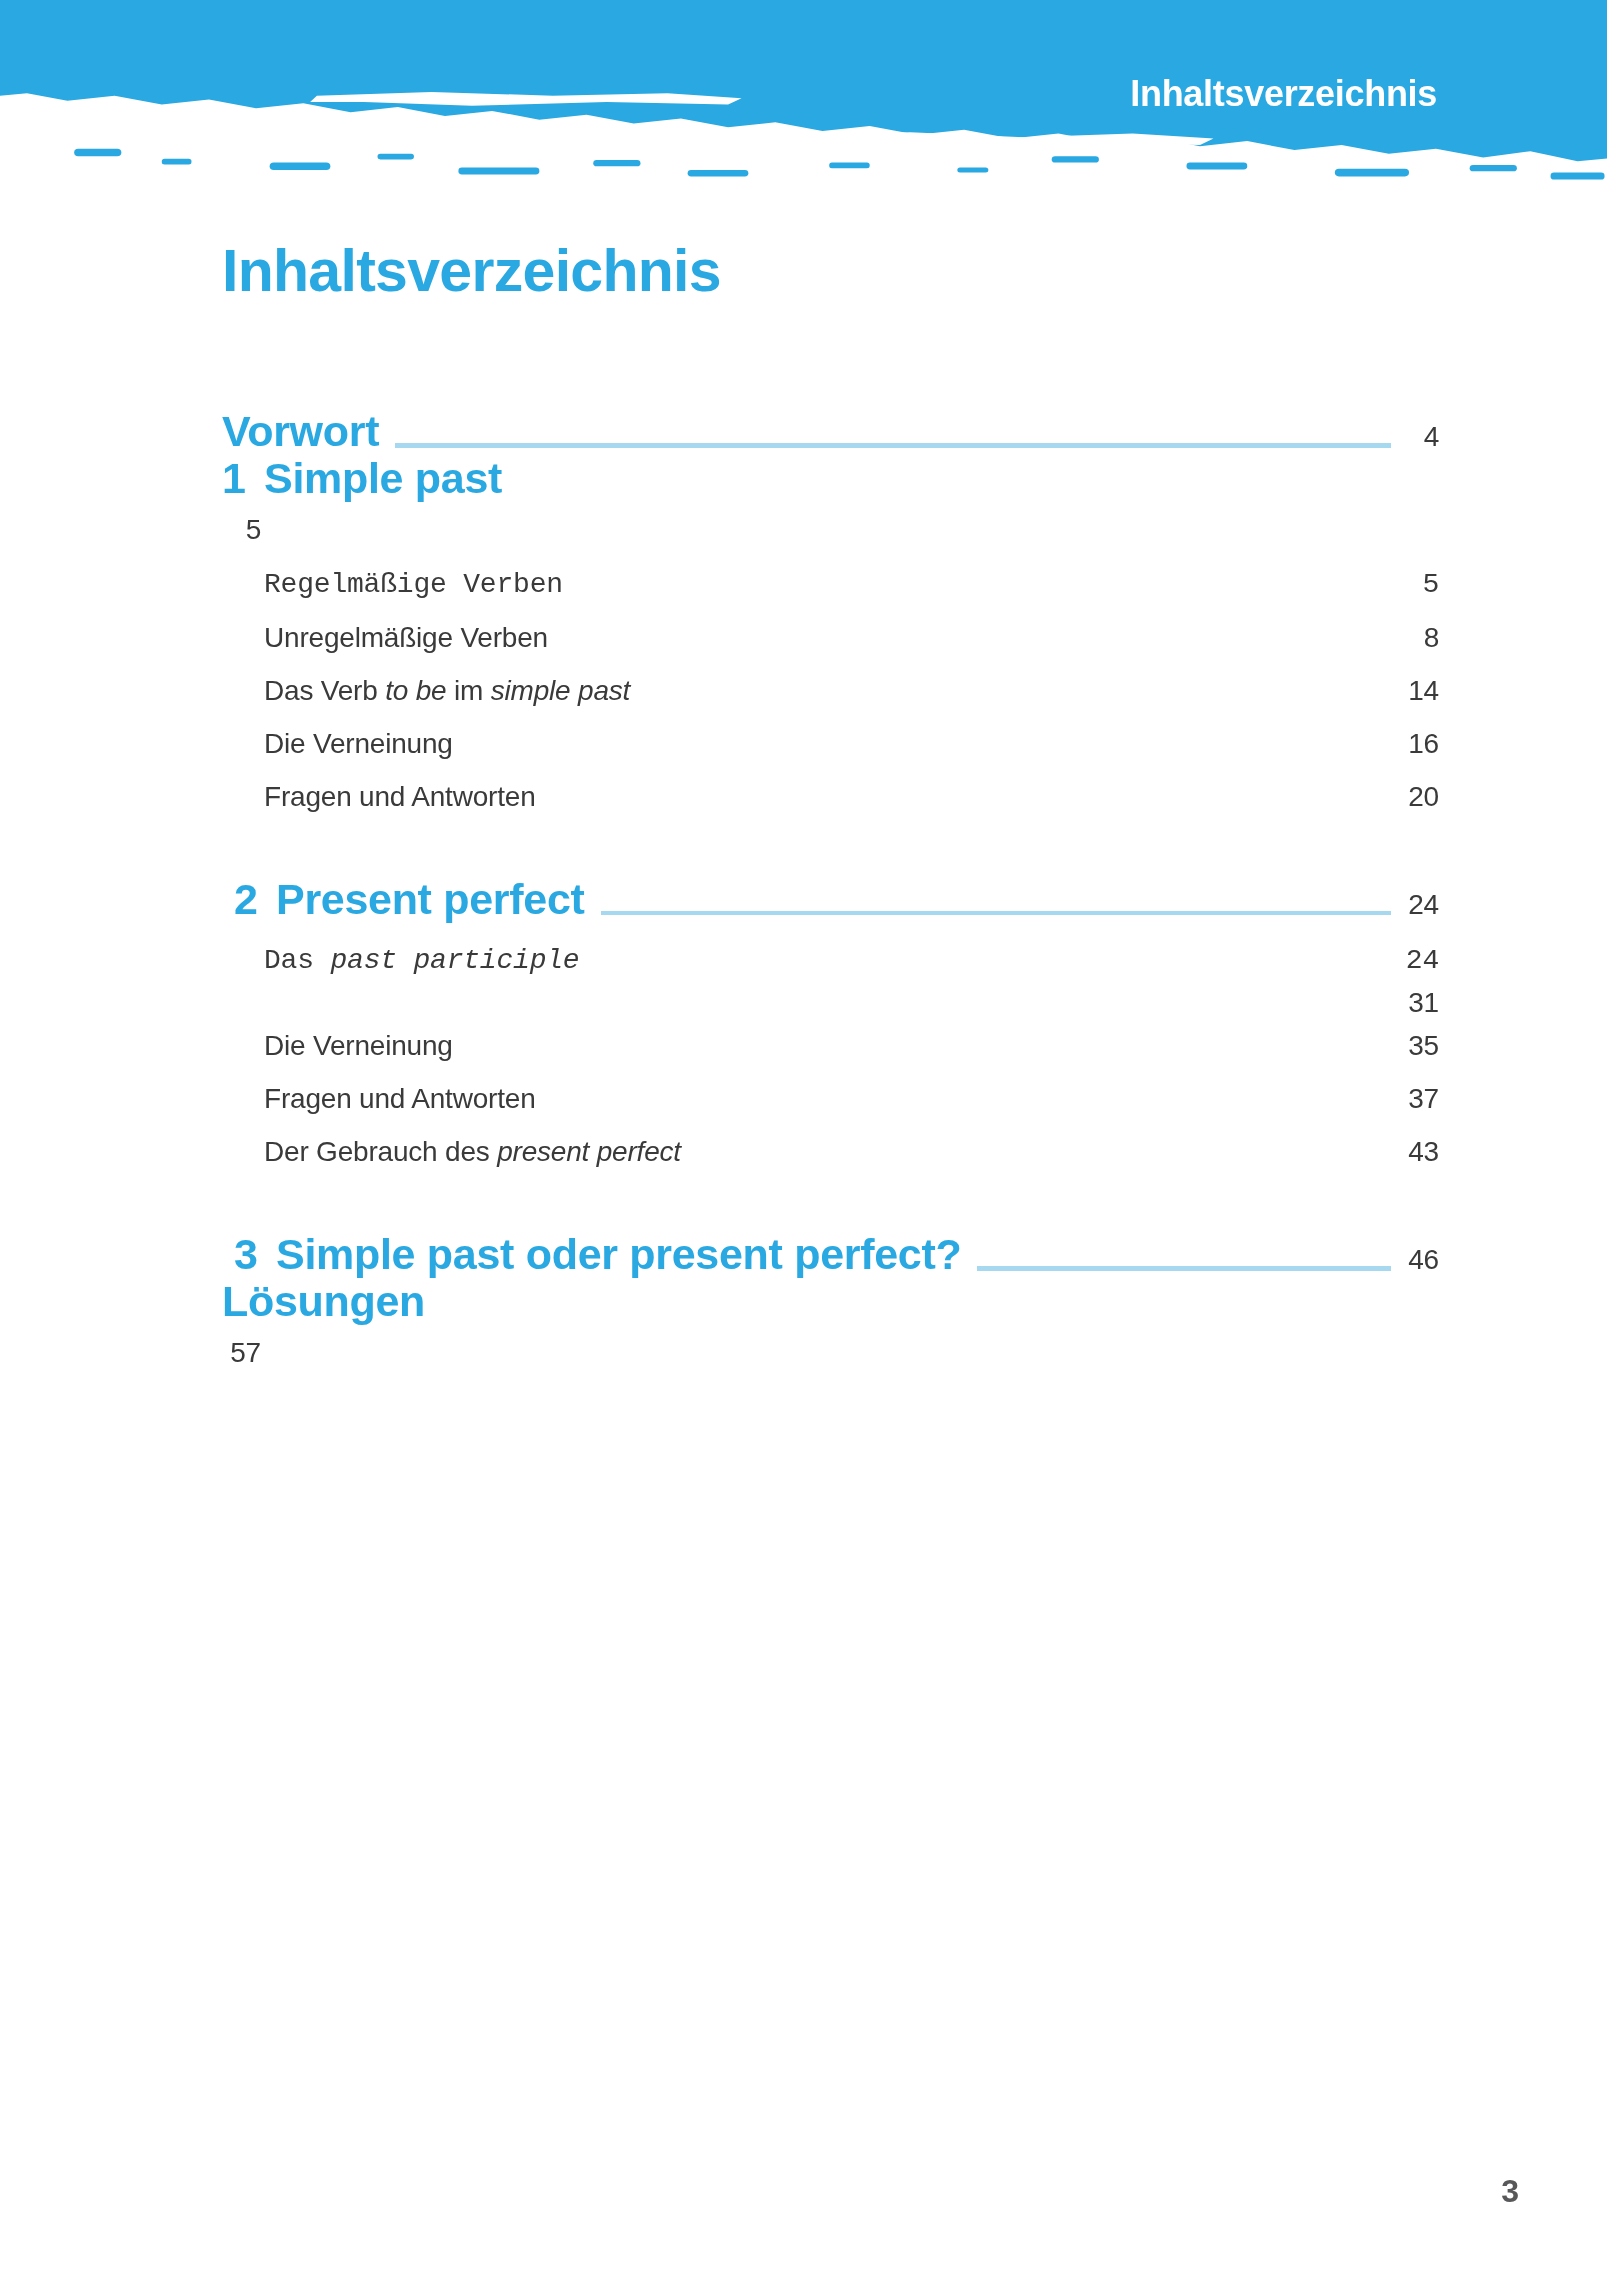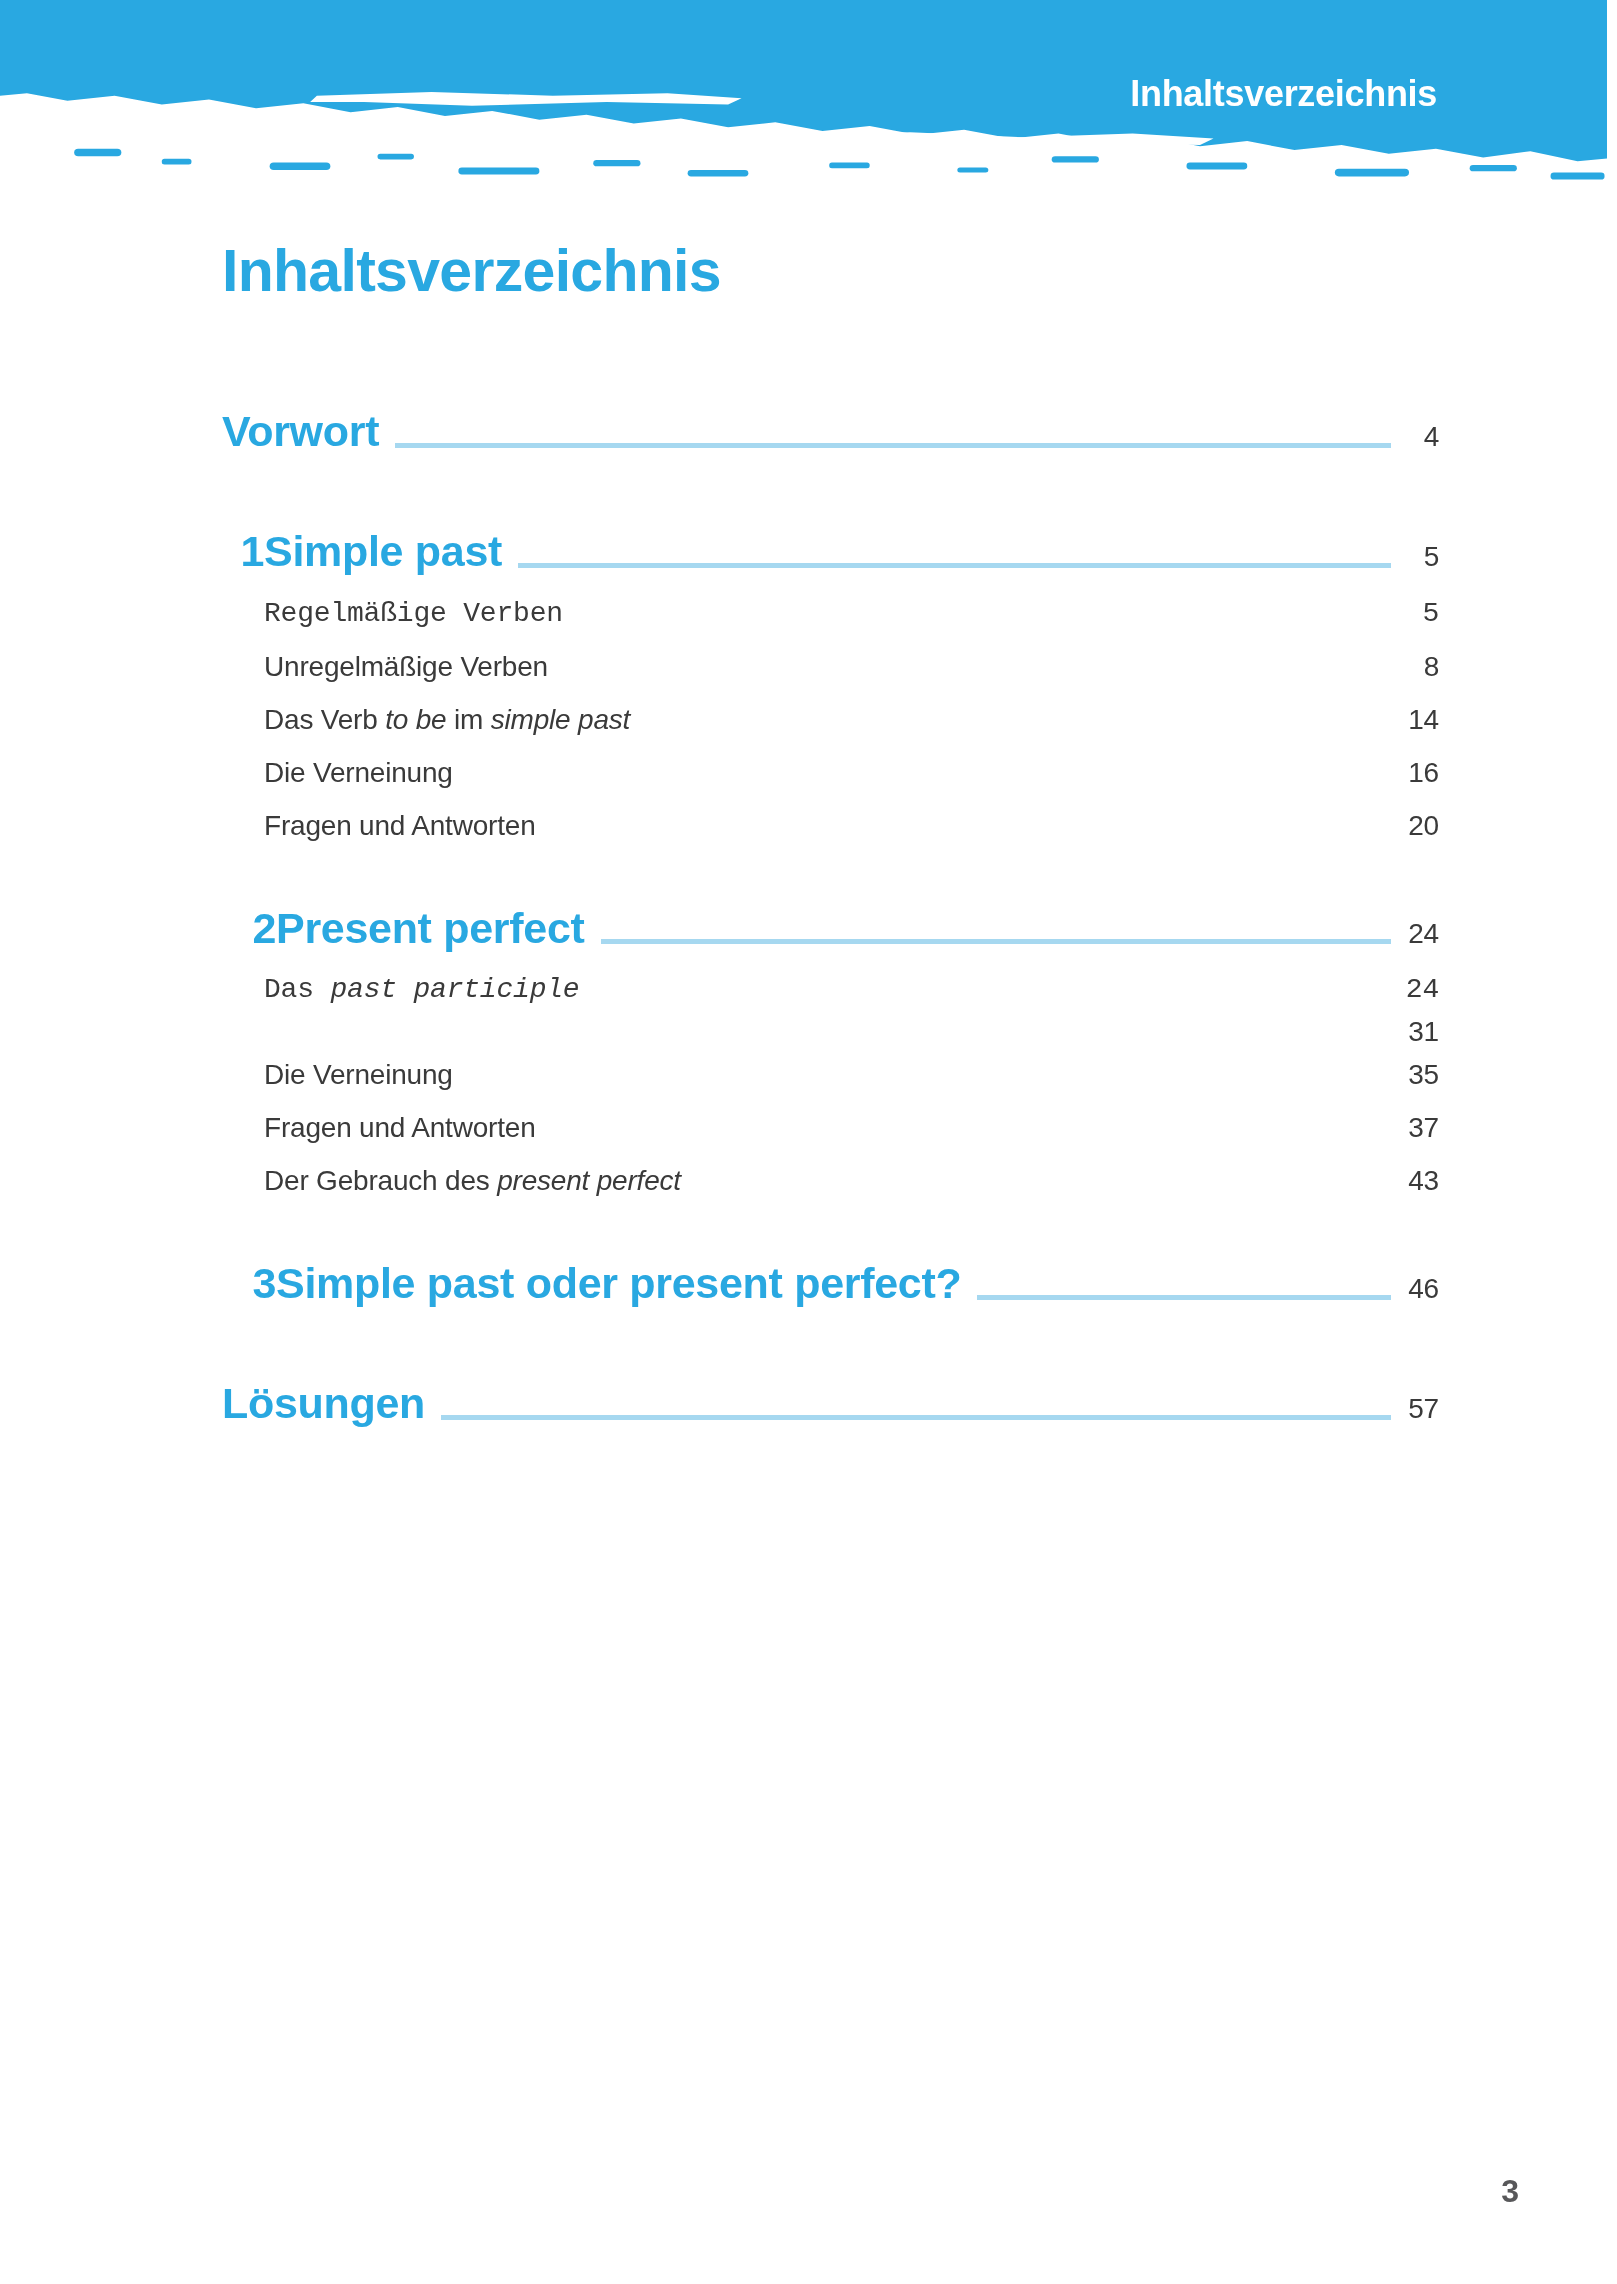--- a/index.html
+++ b/index.html
@@ -49,21 +49,21 @@
     font-size:59px;
     line-height:64px;
     font-weight:bold;
     letter-spacing:-0.7px;
     color:var(--brand);
     margin-bottom:105px;
     white-space:nowrap;
   }
 
   .row{display:flex;align-items:baseline;}
-  .row .label{white-space:nowrap;text-align:right;}
+  .row .label{white-space:nowrap;}
 
   .row--heading{
     font-size:43px;
     line-height:47px;
     font-weight:bold;
     letter-spacing:-0.3px;
     color:var(--brand);
   }
   .row--heading .rule{
     flex:1 1 auto;
@@ -88,21 +88,21 @@
     line-height:normal;
     font-weight:normal;
     letter-spacing:-0.2px;
     color:var(--text);
     min-width:39px;
     text-align:right;
     flex:0 0 auto;
   }
 
   
-  .row--heading + .row--heading{margin-top:73px;}
+  .row--heading + .row--heading{flex-direction:column;}
   .row--sub + .row--heading{margin-top:53px;margin-left:12px;}
   .row--heading + .row--sub{margin-top:11.5px;font-family:Liberation Mono, monospace;}
 
   
   .footer-num{
     position:absolute;
     top:2173px;
     right:88px;
     font-size:32px;
     font-weight:bold;

